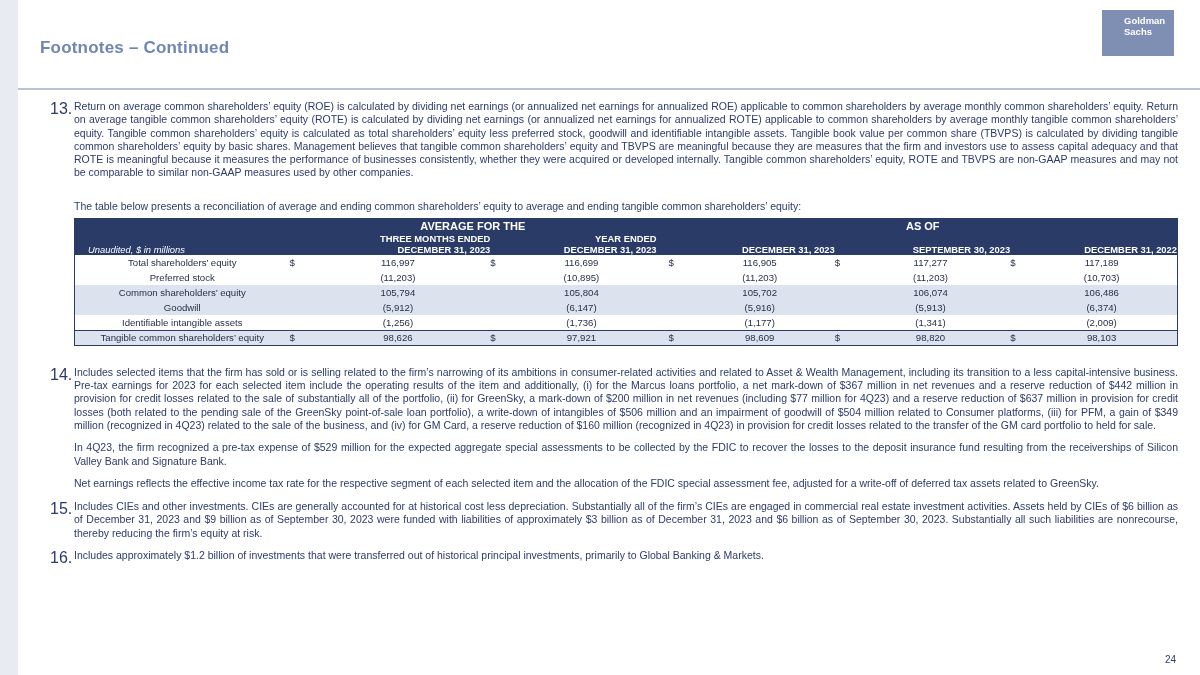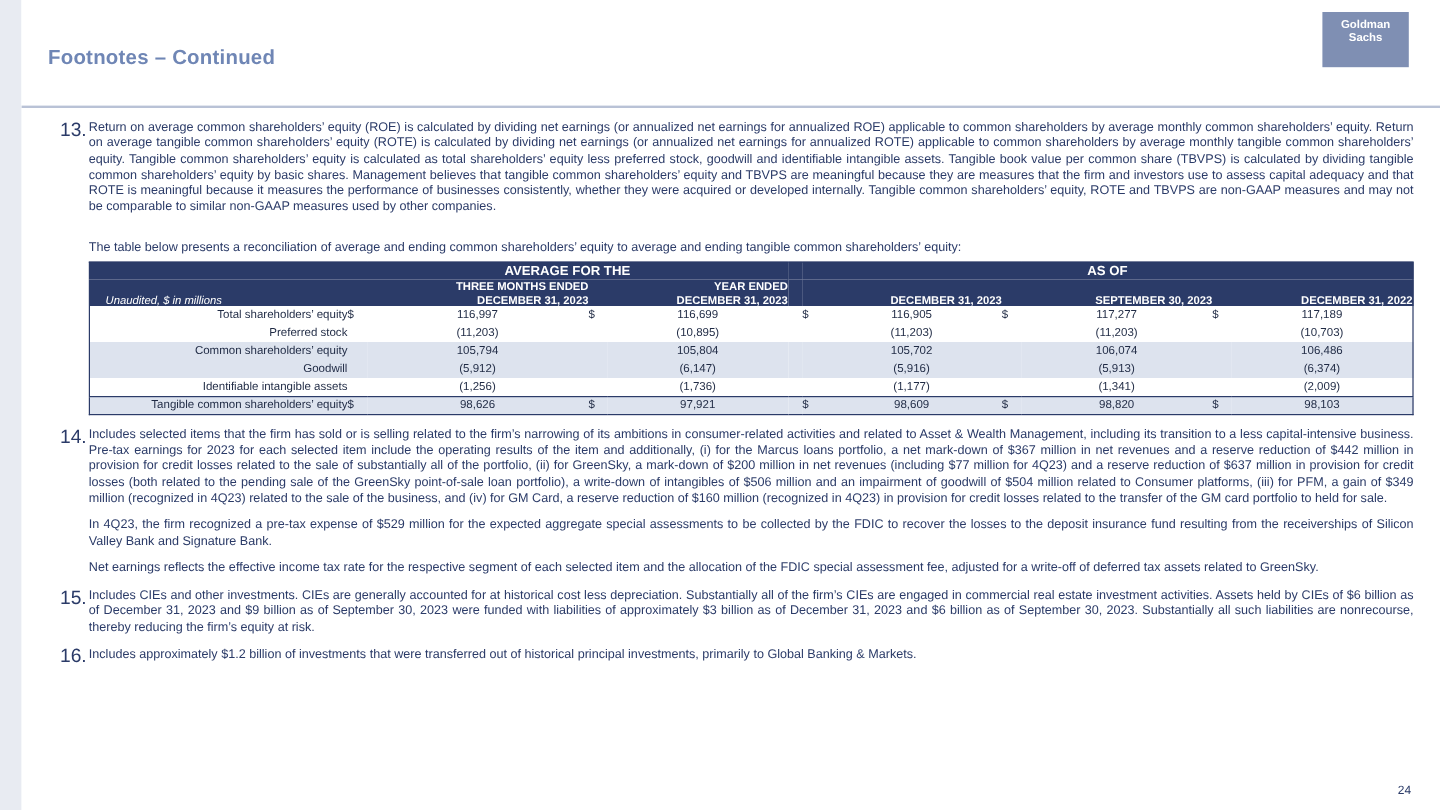--- a/index.html
+++ b/index.html
@@ -30,23 +30,22 @@
     position:absolute; left:22px; top:38px;
     font-size: 17px; font-weight: bold; color:#6f86b5;
     letter-spacing:0.2px;
   }
   .logo {
     position:absolute; right:26px; top:10px;
     width:72px; height:46px;
     background:#7f8fb3;
     color:#ffffff;
     font-size:9.5px; line-height:11px;
-    padding:5px 12px;
+    padding:5px 22px;
     font-weight:bold;
-    text-align:center;
   }
   .logo .l2 { display:block; }
   .content { position:relative; padding: 10px 22px 0 22px; }
 
   .note { display:flex; margin-bottom: 9px; }
   .note .num {
     width: 34px; flex: 0 0 34px;
     font-size: 16px; color:#2b3b68; text-align:left;
     padding-left: 10px;
   }
@@ -74,21 +73,21 @@
   .hdr-row2 th {
     background:#2b3b68; color:#ffffff; font-weight:bold;
     text-align:right; font-size:9.4px; line-height:11px;
     padding: 3px 4px 4px 4px;
     vertical-align:bottom;
   }
   .hdr-row2 th.left {
     text-align:left; font-style: italic; font-weight: normal; font-size:9.4px;
     padding-left:13px;
   }
-  td.lbl { text-align:right; padding-left:6px; height:15px; white-space:nowrap; }
+  td.lbl { text-align:center; padding-left:6px; height:15px; white-space:nowrap; }
   td.cur { text-align:left; width:16px; padding-left:6px; }
   td.val { text-align:center; padding-right:10px; white-space:nowrap; }
   tr.shade td { background:#dde3ee; }
   tr.plain td { background:#ffffff; }
   tr.total td { background:#dde3ee; border-top:1px solid #2b3b68; }
   tr.first td { border-top: none; }
   .sep-col { width:12px; }
 
   .footer-num {
     position:absolute; right:24px; bottom:10px;
@@ -224,21 +223,21 @@
           <td class="cur">$</td>
           <td class="val">98,609</td>
           <td class="cur">$</td>
           <td class="val">98,820</td>
           <td class="cur">$</td>
           <td class="val">98,103</td>
         </tr>
       </tbody>
     </table>
 
-    <div class="note" style="margin-top:10px;">
+    <div class="note" style="margin-top:20px;">
       <div class="num">14.</div>
       <div class="body">
         <div>Includes selected items that the firm has sold or is selling related to the firm’s narrowing of its ambitions in consumer-related activities and related to Asset &amp; Wealth Management, including its transition to a less capital-intensive business. Pre-tax earnings for 2023 for each selected item include the operating results of the item and additionally, (i) for the Marcus loans portfolio, a net mark-down of $367 million in net revenues and a reserve reduction of $442 million in provision for credit losses related to the sale of substantially all of the portfolio, (ii) for GreenSky, a mark-down of $200 million in net revenues (including $77 million for 4Q23) and a reserve reduction of $637 million in provision for credit losses (both related to the pending sale of the GreenSky point-of-sale loan portfolio), a write-down of intangibles of $506 million and an impairment of goodwill of $504 million related to Consumer platforms, (iii) for PFM, a gain of $349 million (recognized in 4Q23) related to the sale of the business, and (iv) for GM Card, a reserve reduction of $160 million (recognized in 4Q23) in provision for credit losses related to the transfer of the GM card portfolio to held for sale.</div>
         <div class="para">In 4Q23, the firm recognized a pre-tax expense of $529 million for the expected aggregate special assessments to be collected by the FDIC to recover the losses to the deposit insurance fund resulting from the receiverships of Silicon Valley Bank and Signature Bank.</div>
         <div class="para">Net earnings reflects the effective income tax rate for the respective segment of each selected item and the allocation of the FDIC special assessment fee, adjusted for a write-off of deferred tax assets related to GreenSky.</div>
       </div>
     </div>
 
     <div class="note" style="margin-top:10px;">
       <div class="num">15.</div>

